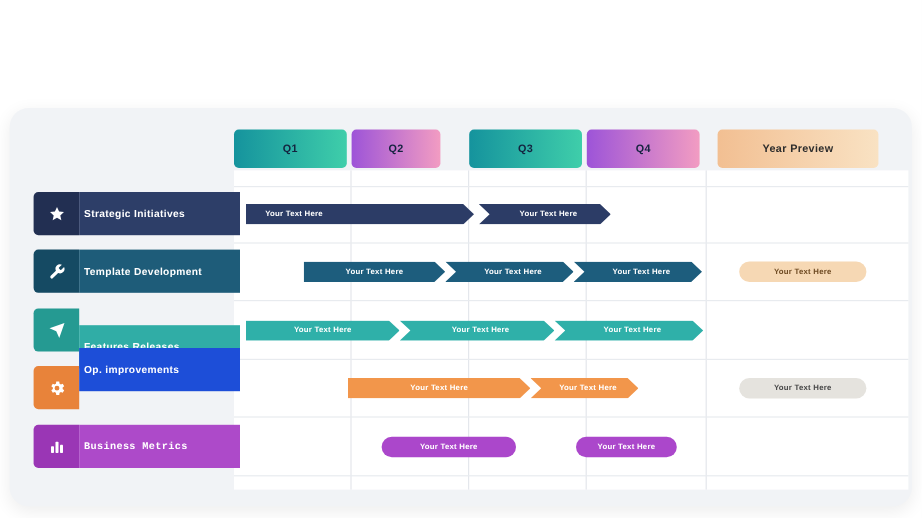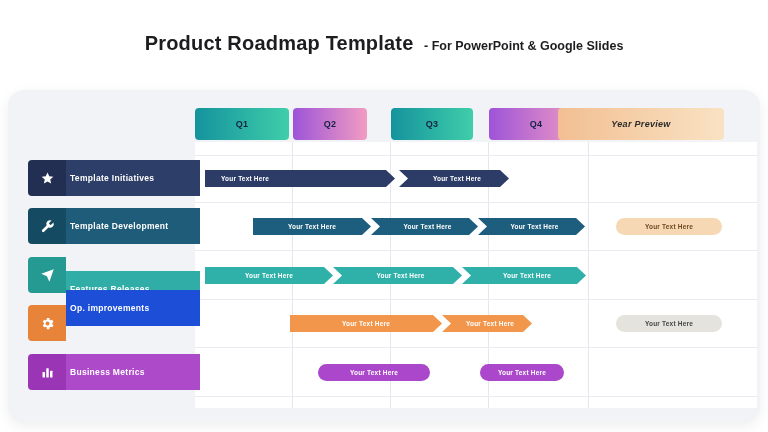--- a/index.html
+++ b/index.html
@@ -32,55 +32,51 @@
   .bar.arrow{clip-path:polygon(0 0,calc(100% - 9px) 0,100% 50%,calc(100% - 9px) 100%,0 100%);}
   .bar.arrow-notch{clip-path:polygon(0 0,calc(100% - 9px) 0,100% 50%,calc(100% - 9px) 100%,0 100%,9px 50%);padding-left:6px;}
   .bar.pill{border-radius:9px;}
   .bar.align-left{text-align:left;padding-left:16px;}
 </style>
 </head>
 <body>
 
 <div class="stage">
 
-  <div class="title-row">
-    <span class="title-main">Product Roadmap Template</span>
-    <span class="title-suffix">- For PowerPoint &amp; Google Slides</span>
-  </div>
 
   <div class="panel">
     
   </div>
 
   <div class="chart-bg"></div>
   <div class="gridline-v" style="left:292px;"></div>
   <div class="gridline-v" style="left:390px;"></div>
   <div class="gridline-v" style="left:488px;"></div>
   <div class="gridline-v" style="left:588px;"></div>
   <div class="gridline-h" style="top:155px;"></div>
   <div class="gridline-h" style="top:202px;"></div>
   <div class="gridline-h" style="top:250px;"></div>
   <div class="gridline-h" style="top:299px;"></div>
   <div class="gridline-h" style="top:347px;"></div>
   <div class="gridline-h" style="top:396px;"></div>
 
   <div id="headers">
       <div class="col-header" style="left: 195px; width: 94px; background: linear-gradient(90deg, rgb(21, 147, 157), rgb(63, 206, 170)); color: rgb(20, 35, 63);">Q1</div>
       <div class="col-header" style="left: 293px; width: 74px; background: linear-gradient(90deg, rgb(157, 84, 216), rgb(242, 156, 194)); color: rgb(20, 35, 63);">Q2</div>
-      <div class="col-header" style="left: 391px; width: 82px; background: linear-gradient(90deg, rgb(21, 147, 157), rgb(63, 206, 170)); color: rgb(20, 35, 63); text-align: center;">Q3</div>
+      <div class="col-header" style="left: 391px; width: 94px; background: linear-gradient(90deg, rgb(21, 147, 157), rgb(63, 206, 170)); color: rgb(20, 35, 63); text-align: center;">Q3</div>
       <div class="col-header" style="left: 489px; width: 94px; background: linear-gradient(90deg, rgb(157, 84, 216), rgb(242, 156, 194)); color: rgb(20, 35, 63);">Q4</div>
-      <div class="col-header" style="left: 558px; width: 166px; background: linear-gradient(90deg, rgb(242, 191, 146), rgb(249, 226, 195)); color: rgb(44, 44, 44); font-style: italic;">Year Preview</div>
+      <div class="col-header" style="left: 598px; width: 134px; background: linear-gradient(90deg, rgb(242, 191, 146), rgb(249, 226, 195)); color: rgb(44, 44, 44);">Year Preview</div>
     </div>
   <div id="rows">
       <div class="row-icon" style="top: 160px; background: rgb(34, 47, 82);">
         <svg viewBox="0 0 24 24">
           <path fill="#fff" d="M12 2.5l2.8 6 6.5.7-4.9 4.4 1.4 6.4L12 16.7 6.2 20l1.4-6.4L2.7 9.2l6.5-.7z"></path>
         </svg>
       </div>
-      <div class="row-label" style="top: 160px; background: rgb(45, 62, 104);">Template Initiatives</div>
+      <div class="row-label" style="top: 160px; background: rgb(45, 62, 104);">Strategic Initiatives</div>
       <div class="bar arrow align-left" style="left: 205px; top: 170px; width: 190px; background: rgb(44, 60, 102); color: rgb(255, 255, 255);">Your Text Here</div>
       <div class="bar arrow-notch" style="left: 399px; top: 170px; width: 110px; background: rgb(44, 60, 102); color: rgb(255, 255, 255);">Your Text Here</div>
       <div class="row-icon" style="top: 208px; background: rgb(21, 74, 99);">
         <svg viewBox="0 0 24 24">
           <path fill="#fff" d="M14.7 6.3a1 1 0 0 0 0 1.4l1.6 1.6a1 1 0 0 0 1.4 0l3.77-3.77a6 6 0 0 1-7.94 7.94l-6.91 6.91a2.12 2.12 0 0 1-3-3l6.91-6.91a6 6 0 0 1 7.94-7.94l-3.76 3.76z"></path>
         </svg>
       </div>
       <div class="row-label" style="top: 208px; background: rgb(30, 92, 121);">Template Development</div>
       <div class="bar arrow" style="left: 253px; top: 218px; width: 118px; background: rgb(29, 93, 125); color: rgb(255, 255, 255);">Your Text Here</div>
       <div class="bar arrow-notch" style="left: 371px; top: 218px; width: 107px; background: rgb(29, 93, 125); color: rgb(255, 255, 255);">Your Text Here</div>
@@ -106,18 +102,18 @@
       <div class="bar pill" style="left: 616px; top: 315px; width: 106px; background: rgb(229, 227, 222); color: rgb(71, 71, 71);">Your Text Here</div>
       <div class="row-icon" style="top: 354px; background: rgb(154, 54, 181);">
         <svg viewBox="0 0 24 24">
           <g fill="#fff">
             <rect x="4" y="11" width="4" height="9" rx="1"></rect>
             <rect x="10" y="5" width="4" height="15" rx="1"></rect>
             <rect x="16" y="9" width="4" height="11" rx="1"></rect>
           </g>
         </svg>
       </div>
-      <div class="row-label" style="top: 354px; background: rgb(173, 74, 201);">Business Metrics</div>
+      <div class="row-label" style="top: 354px; background: rgb(173, 74, 201); font-family: Liberation Mono, monospace;">Business Metrics</div>
       <div class="bar pill" style="left: 318px; top: 364px; width: 112px; background: rgb(171, 71, 203); color: rgb(255, 255, 255);">Your Text Here</div>
       <div class="bar pill" style="left: 480px; top: 364px; width: 84px; background: rgb(171, 71, 203); color: rgb(255, 255, 255);">Your Text Here</div>
     </div>
 
 </div>
 
 </body></html>

